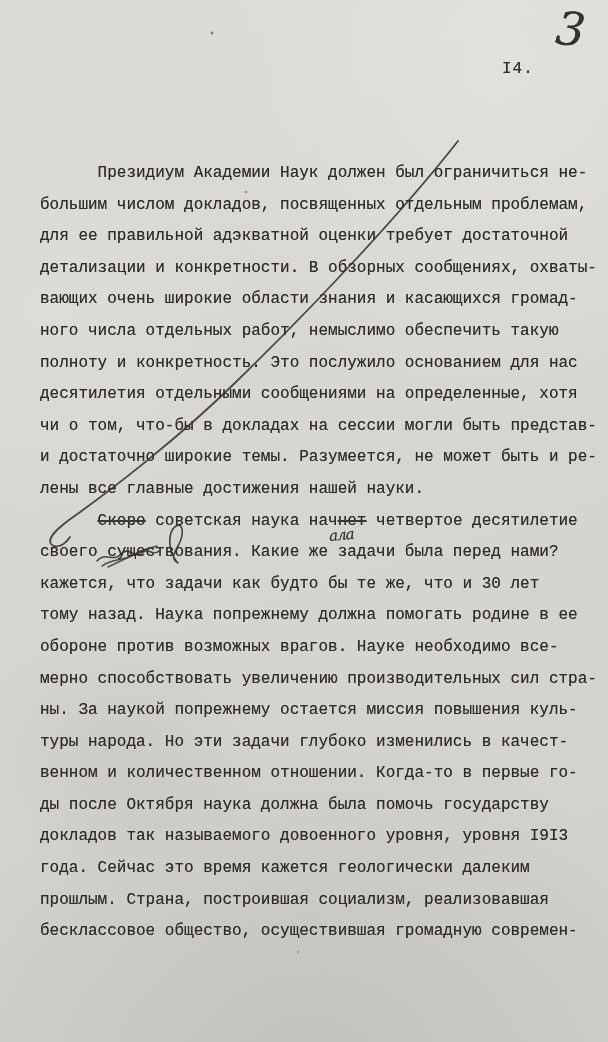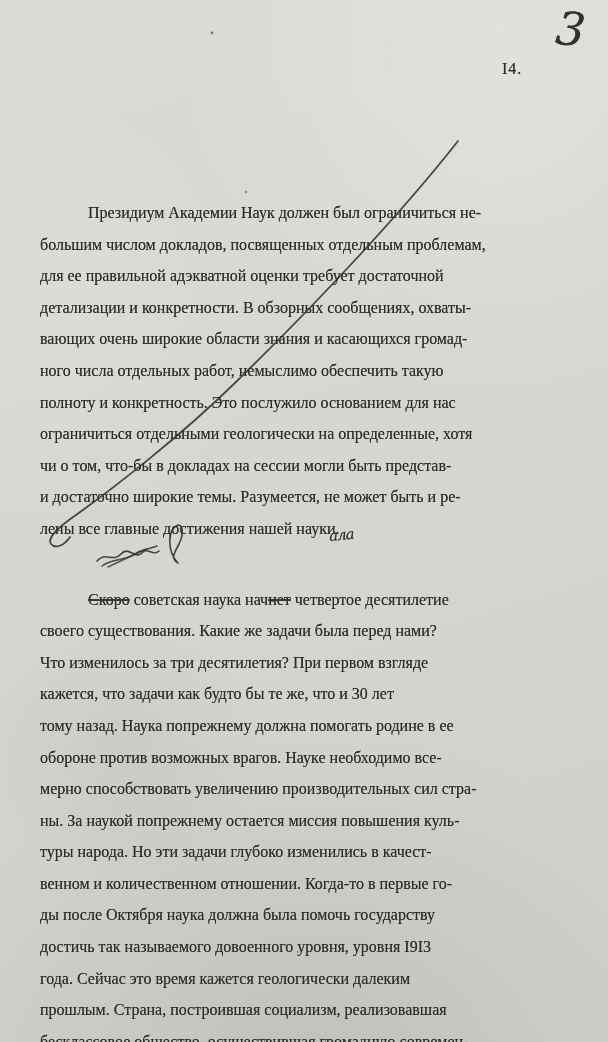--- a/index.html
+++ b/index.html
@@ -11,42 +11,42 @@
   .paper{
     position:relative;width:608px;height:1042px;overflow:hidden;
     background:
       radial-gradient(90% 55% at 82% 6%, rgba(255,255,255,0.22), rgba(255,255,255,0) 60%),
       radial-gradient(70% 40% at 8% 30%, rgba(255,255,255,0.10), rgba(255,255,255,0) 55%),
       radial-gradient(120% 60% at 50% 102%, rgba(60,58,54,0.10), rgba(60,58,54,0) 55%),
       radial-gradient(40% 20% at 20% 72%, rgba(70,68,64,0.06), rgba(70,68,64,0) 60%),
       linear-gradient(163deg, #dcdad6 0%, #d8d6d2 42%, #d1cfcb 100%);
   }
   .typed{
-    font-family:Liberation Serif, serif;
+    font-family:Liberation Mono, monospace;
     color:#2e2c29;
     text-shadow:0 0 0.6px rgba(46,44,41,0.65);
   }
   .page-num-typed{
     position:absolute;left:502px;top:60px;
     font-size:16px;letter-spacing:1px;
   }
   .page-num-hand{
     position:absolute;left:556px;top:2px;
     font-family:"DejaVu Serif",serif;font-style:italic;
     font-size:46px;color:#34322e;transform:rotate(6deg);
     text-shadow:0 0 0.5px rgba(52,50,46,0.7);
   }
   .textblock{
     position:absolute;left:40px;top:158px;width:568px;
     font-size:16px;
   }
   .line{
     height:31.6px;line-height:31.6px;white-space:pre;overflow:visible;
   }
-  .indent{padding-left:6ch;margin-top:39px;}
+  .indent{padding-left:6ch;}
   .strike{
     text-decoration:line-through;
     text-decoration-color:#3a3833;
     text-decoration-thickness:1.6px;
   }
   .hand-above{
     position:absolute;left:329px;top:526px;
     font-family:"DejaVu Serif",serif;font-style:italic;
     font-size:15px;color:#34322e;transform:rotate(-5deg);
     letter-spacing:-1px;white-space:pre;
@@ -67,38 +67,37 @@
 
   <div class="textblock typed">
 
     <div class="line indent">Президиум Академии Наук должен был ограничиться не-</div>
     <div class="line">большим числом докладов, посвященных отдельным проблемам,</div>
     <div class="line">для ее правильной адэкватной оценки требует достаточной</div>
     <div class="line">детализации и конкретности. В обзорных сообщениях, охваты-</div>
     <div class="line">вающих очень широкие области знания и касающихся громад-</div>
     <div class="line">ного числа отдельных работ, немыслимо обеспечить такую</div>
     <div class="line">полноту и конкретность. Это послужило основанием для нас</div>
-    <div class="line">ограничиться отдельными геологически на определенные, хотя</div>
+    <div class="line">десятилетия отдельными сообщениями на определенные, хотя</div>
     <div class="line">чи о том, что-бы в докладах на сессии могли быть представ-</div>
     <div class="line">и достаточно широкие темы. Разумеется, не может быть и ре-</div>
     <div class="line">лены все главные достижения нашей науки.</div>
 
     <div class="line indent"><span class="strike">Скоро</span><span> советская наука нач</span><span class="strike">нет</span><span> четвертое десятилетие</span></div>
 
     <div class="line">своего существования. Какие же задачи была перед нами?</div>
-    <div class="line">Что изменилось за три десятилетия? При первом взгляде</div>
     <div class="line">кажется, что задачи как будто бы те же, что и 30 лет</div>
     <div class="line">тому назад. Наука попрежнему должна помогать родине в ее</div>
     <div class="line">обороне против возможных врагов. Науке необходимо все-</div>
     <div class="line">мерно способствовать увеличению производительных сил стра-</div>
     <div class="line">ны. За наукой попрежнему остается миссия повышения куль-</div>
     <div class="line">туры народа. Но эти задачи глубоко изменились в качест-</div>
     <div class="line">венном и количественном отношении. Когда-то в первые го-</div>
     <div class="line">ды после Октября наука должна была помочь государству</div>
-    <div class="line">достичь так называемого довоенного уровня, уровня I9I3</div>
+    <div class="line">докладов так называемого довоенного уровня, уровня I9I3</div>
     <div class="line">года. Сейчас это время кажется геологически далеким</div>
     <div class="line">прошлым. Страна, построившая социализм, реализовавшая</div>
     <div class="line">бесклассовое общество, осуществившая громадную современ-</div>
 
   </div>
 
   <div class="hand-above">ала</div>
 
   <svg class="pen-overlay" viewBox="0 0 608 1042" xmlns="http://www.w3.org/2000/svg">
 

